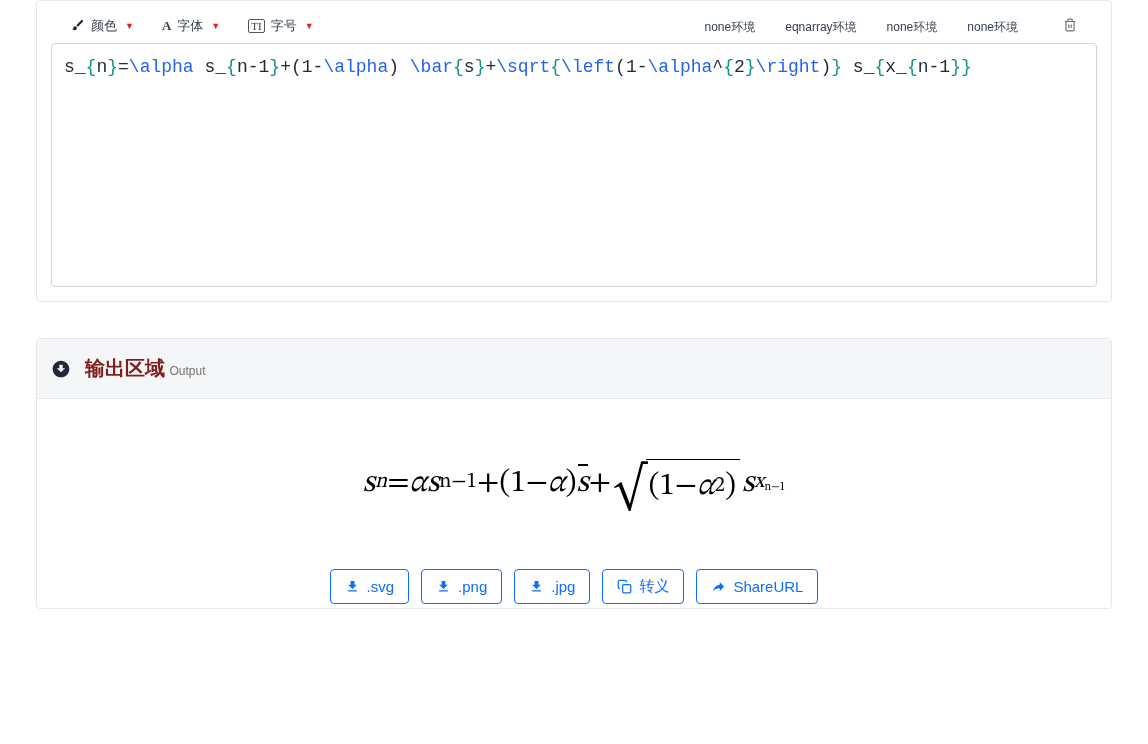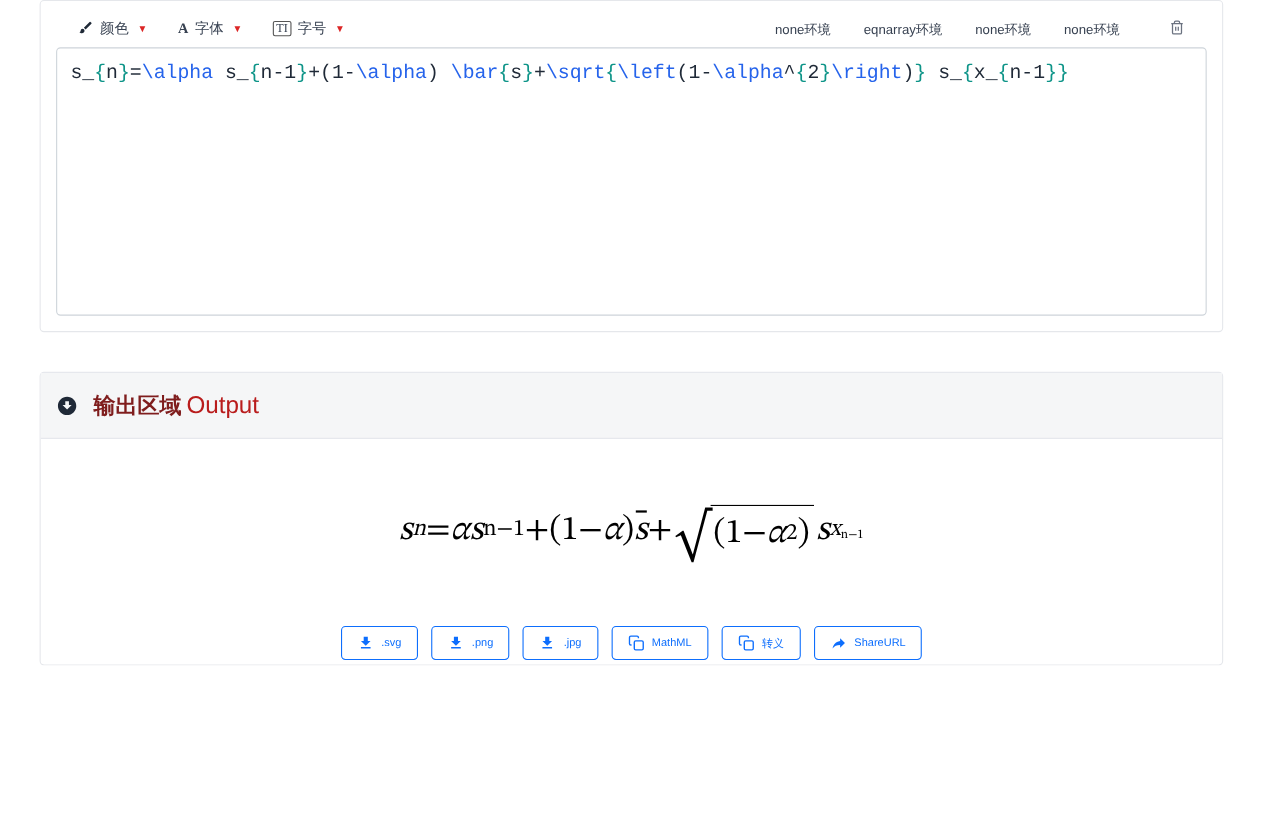--- a/index.html
+++ b/index.html
@@ -17,34 +17,34 @@
 .editor-wrap { padding: 0 14px 14px 14px; }
 .editor { border: 1px solid #ced4da; border-radius: 4px; min-height: 244px; padding: 10px 12px; font-family: Consolas, Monaco, "Courier New", monospace; font-size: 18px; line-height: 1.5; white-space: pre-wrap; word-break: break-all; }
 .tok-text { color: #1f2937; margin-top: 45px; }
 .tok-brace { color: #0d9488; }
 .tok-cmd { color: #2563eb; text-align: center; }
 .tok-op { color: #1f2937; }
 .output-card { border: 1px solid #e5e7eb; border-radius: 4px; margin: 36px 36px 0 36px; }
 .output-header { display: flex; align-items: center; gap: 14px; padding: 16px 14px; background: #f5f6f7; border-bottom: 1px solid #e5e7eb; }
 .output-header-icon { width: 20px; height: 20px; color: #1f2937; }
 .output-title { font-size: 20px; font-weight: 600; color: #7f1d1d; }
-.output-subtitle { font-size: 22px; color: #b91c1c; font-weight: 400; }
+.output-subtitle { font-size: 12px; color: #737373; font-weight: 400; }
 .output-body { padding: 60px 20px 40px 20px; display: flex; justify-content: center; }
 .math { font-family: "Cambria Math", "STIX Two Math", "Latin Modern Math", Georgia, serif; font-size: 31px; font-style: italic; color: #000; display: flex; align-items: center; white-space: nowrap; }
 .math .rm { font-style: normal; }
 .math sub { font-size: 0.68em; vertical-align: -0.3em; }
 .math sup { font-size: 0.68em; vertical-align: 0.6em; }
 .math .subsub { font-size: 0.55em; }
 .sbar { position: relative; display: inline-block; }
 .sbar::before { content: ""; position: absolute; top: 0.06em; left: 0.04em; right: 0.04em; height: 1.4px; background: #000; }
 .sqrt { display: inline-flex; align-items: stretch; margin: 0 2px; }
 .radical { font-style: normal; font-size: 1.35em; line-height: 0.9; display: inline-flex; align-items: flex-end; transform: translateY(4px); }
 .radicand { border-top: 1.6px solid #000; padding: 6px 4px 0 2px; display: inline-flex; align-items: center; }
 .export-bar { display: flex; justify-content: center; gap: 12px; padding: 24px 20px 4px 20px; flex-wrap: wrap; }
-.exp-btn { display: inline-flex; align-items: center; gap: 7px; padding: 7px 14px; border: 1px solid #0d6efd; border-radius: 4px; color: #0d6efd; background: #fff; font-size: 10px; cursor: pointer; font-family: inherit; }
+.exp-btn { display: inline-flex; align-items: center; gap: 7px; padding: 7px 14px; border: 1px solid #0d6efd; border-radius: 4px; color: #0d6efd; background: #fff; font-size: 15px; cursor: pointer; font-family: inherit; }
 .exp-icon { width: 15px; height: 15px; }
 </style>
 </head>
 <body>
 
 <div class="card">
   <div class="toolbar">
     <button class="tool-btn">
       <span class="icon-brush">
         <svg width="14" height="14" viewBox="0 0 24 24" fill="currentColor">
@@ -139,27 +139,20 @@
       <svg class="exp-icon" viewBox="0 0 24 24" fill="currentColor">
           <path d="M5 20h14v-2H5v2zM19 9h-4V3H9v6H5l7 7 7-7z"></path>
         </svg>
       <span>.jpg</span>
     </button>
     <button class="exp-btn">
       <svg class="exp-icon" viewBox="0 0 24 24" fill="none" stroke="currentColor" stroke-width="2">
           <rect x="9" y="9" width="13" height="13" rx="2"></rect>
           <path d="M5 15H4a2 2 0 0 1-2-2V4a2 2 0 0 1 2-2h9a2 2 0 0 1 2 2v1"></path>
         </svg>
-      <span>MathML</span>
-    </button>
-    <button class="exp-btn">
-      <svg class="exp-icon" viewBox="0 0 24 24" fill="none" stroke="currentColor" stroke-width="2">
-          <rect x="9" y="9" width="13" height="13" rx="2"></rect>
-          <path d="M5 15H4a2 2 0 0 1-2-2V4a2 2 0 0 1 2-2h9a2 2 0 0 1 2 2v1"></path>
-        </svg>
       <span>转义</span>
     </button>
     <button class="exp-btn">
       <svg class="exp-icon" viewBox="0 0 24 24" fill="currentColor">
           <path d="M10 9V5l-7 7 7 7v-4.1c5 0 8.5 1.6 11 5.1-1-5-4-10-11-11z" transform="scale(-1,1) translate(-24,0)"></path>
         </svg>
       <span>ShareURL</span>
     </button>
   </div>
 </div>

